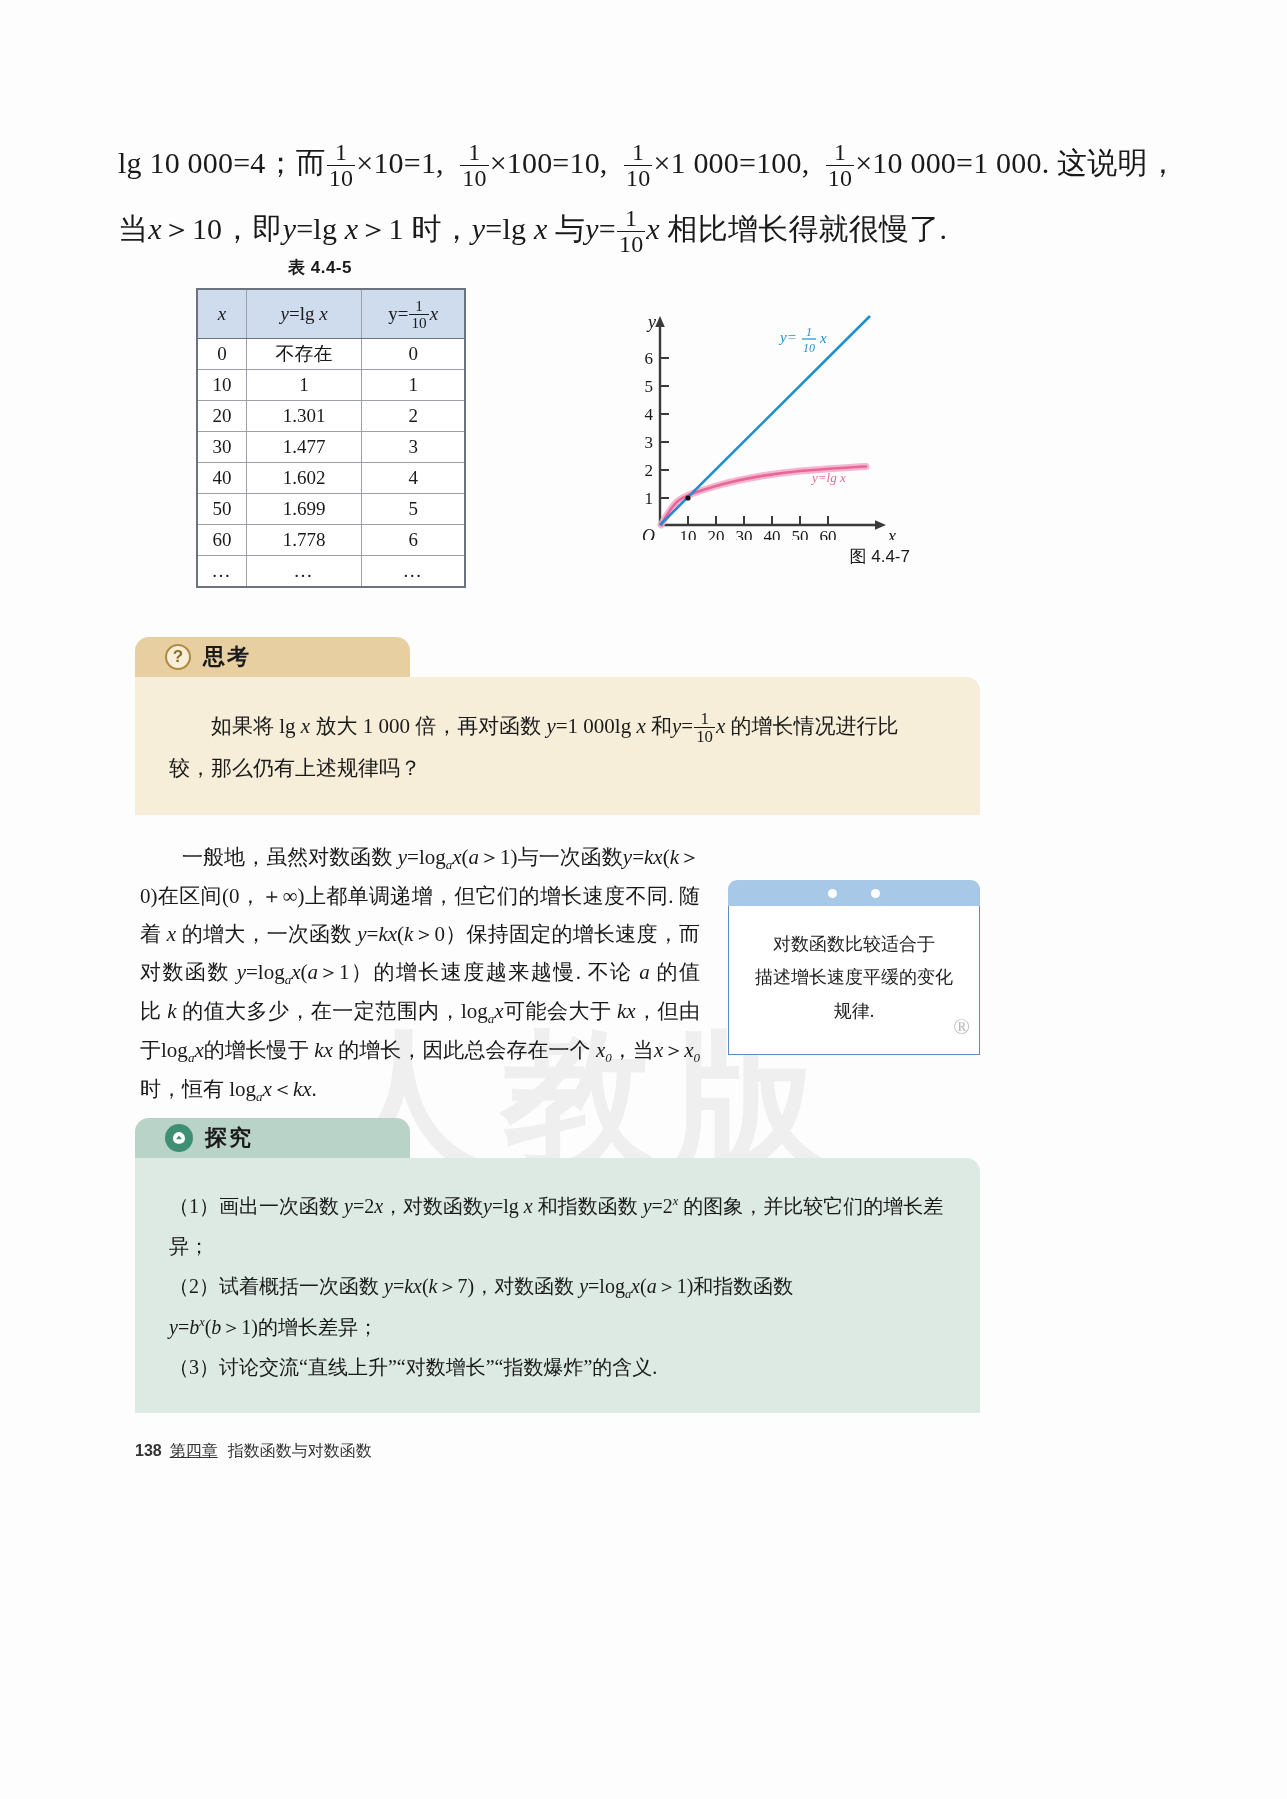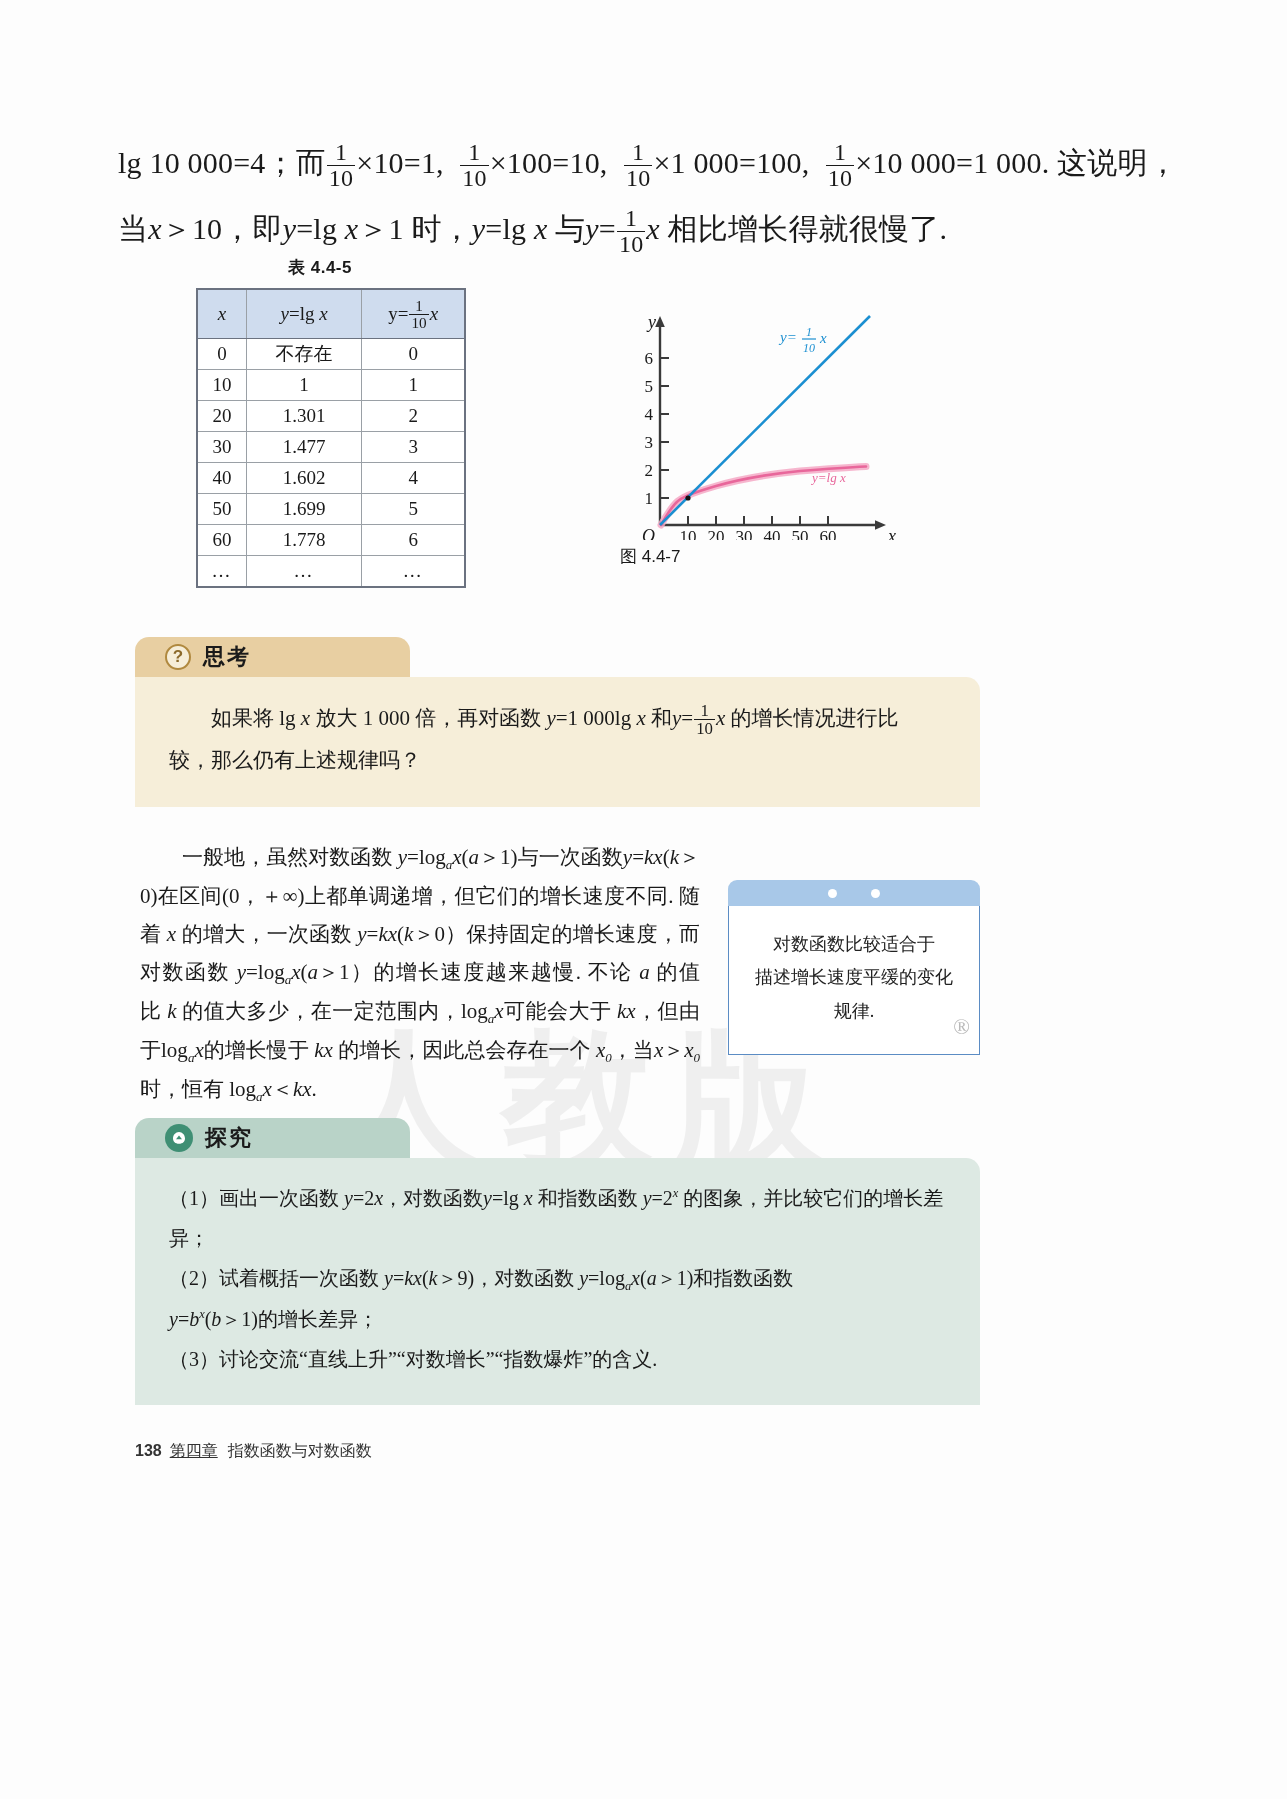--- a/index.html
+++ b/index.html
@@ -85,21 +85,21 @@
   
   .figwrap {
     position: absolute;
     left: 620px; top: 310px;
     width: 290px; height: 230px;
   }
   .fig-caption {
     position: absolute;
     left: 620px; top: 545px;
     width: 290px;
-    text-align: left;
+    text-align: right;
     font-family: "Liberation Sans", sans-serif;
     font-size: 17px;
   }
 
   
   .callout { position: absolute; }
   .callout .tab {
     position: relative;
     height: 40px;
     width: 275px;
@@ -110,21 +110,21 @@
     box-sizing: border-box;
   }
   .callout .tab .tab-title {
     font-family: "Liberation Sans", sans-serif;
     font-weight: bold;
     font-size: 22px;
     margin-left: 12px;
     letter-spacing: 2px;
   }
   .callout .body {
-    padding: 20px 34px 26px 34px;
+    padding: 28px 34px 26px 34px;
     font-size: 21px;
     line-height: 2.0;
   }
   
   #think { left: 135px; top: 637px; width: 845px; }
   #think .tab { background: #e8cfa2; border-radius: 14px 14px 0 0; }
   #think .body { background: #f6eed9; border-radius: 0 14px 0 0; }
   .qicon {
     width: 26px; height: 26px; border-radius: 50%;
     background: #f6eed9; border: 2.4px solid #b0893f;
@@ -389,21 +389,21 @@
             <path d="M12 4 C7.5 4 4 8 4 12.5 C4 16.5 7 19.5 12 19.5 C17 19.5 20 16.5 20 12.5 C20 8 16.5 4 12 4 Z M12 8.5 L16 13.5 L8 13.5 Z" fill="#ffffff"></path>
           </svg>
       </span>
       <span class="tab-title">探究</span>
     </div>
     <div class="body">
       <div>
         <span class="indent"></span><span>（1）画出一次函数</span>&nbsp;<span class="mi">y</span><span>=2</span><span class="mi">x</span><span>，对数函数</span><span class="mi">y</span><span>=lg</span>&nbsp;<span class="mi">x</span>&nbsp;<span>和指数函数</span>&nbsp;<span class="mi">y</span><span>=2</span><sup class="small">x</sup>&nbsp;<span>的图象，并比较它们的增长差异；</span>
       </div>
       <div>
-        <span class="indent"></span><span>（2）试着概括一次函数</span>&nbsp;<span class="mi">y</span><span>=</span><span class="mi">kx</span><span>(</span><span class="mi">k</span><span>＞9)，对数函数</span>&nbsp;<span class="mi">y</span><span>=log</span><sub class="small">a</sub><span class="mi">x</span><span>(</span><span class="mi">a</span><span>＞1)和指数函数</span><br>
+        <span class="indent"></span><span>（2）试着概括一次函数</span>&nbsp;<span class="mi">y</span><span>=</span><span class="mi">kx</span><span>(</span><span class="mi">k</span><span>＞7)，对数函数</span>&nbsp;<span class="mi">y</span><span>=log</span><sub class="small">a</sub><span class="mi">x</span><span>(</span><span class="mi">a</span><span>＞1)和指数函数</span><br>
         <span class="mi">y</span><span>=</span><span class="mi">b</span><sup class="small">x</sup><span>(</span><span class="mi">b</span><span>＞1)的增长差异；</span>
       </div>
       <div>
         <span class="indent"></span><span>（3）讨论交流“直线上升”“对数增长”“指数爆炸”的含义.</span>
       </div>
     </div>
   </div>
 
   <div id="footer">
     <span class="pno">138</span><span class="ch">第四章</span><span>指数函数与对数函数</span>

